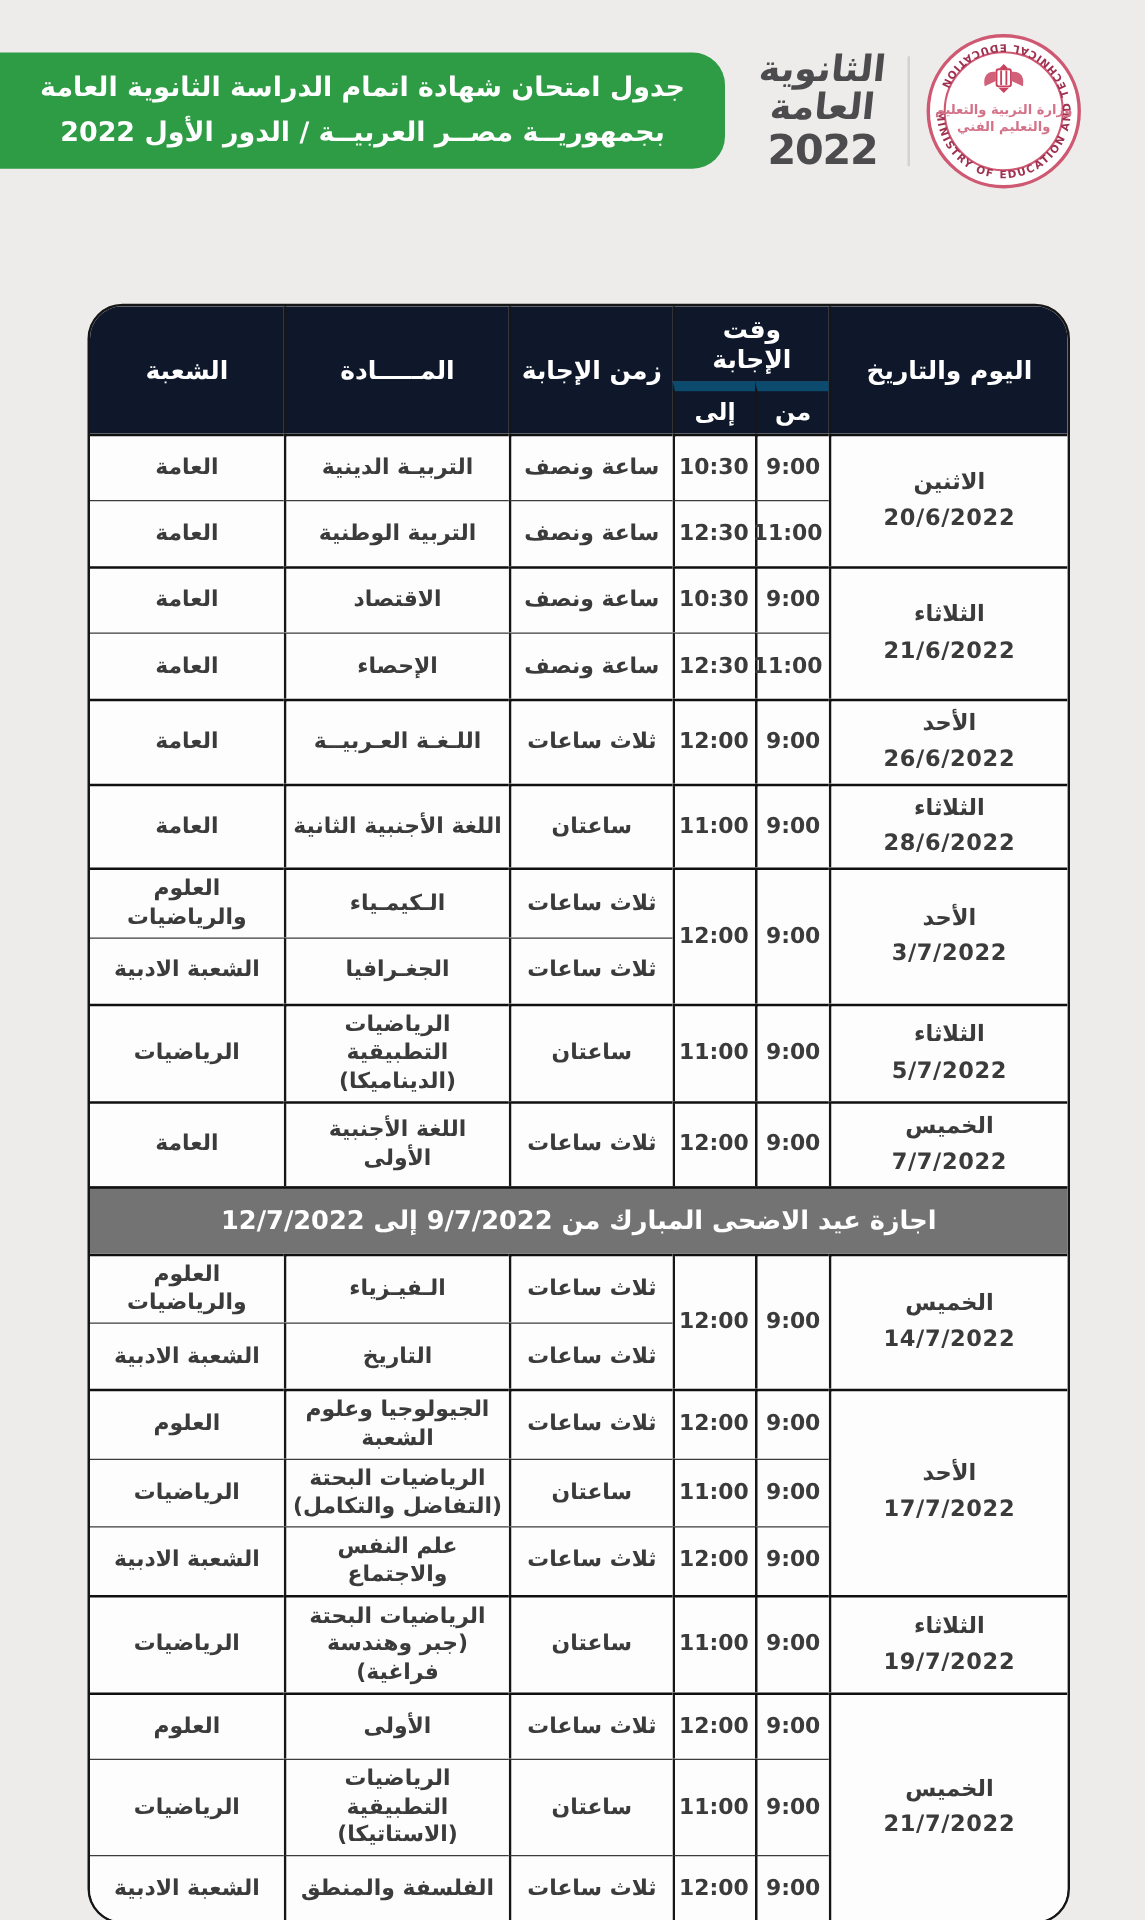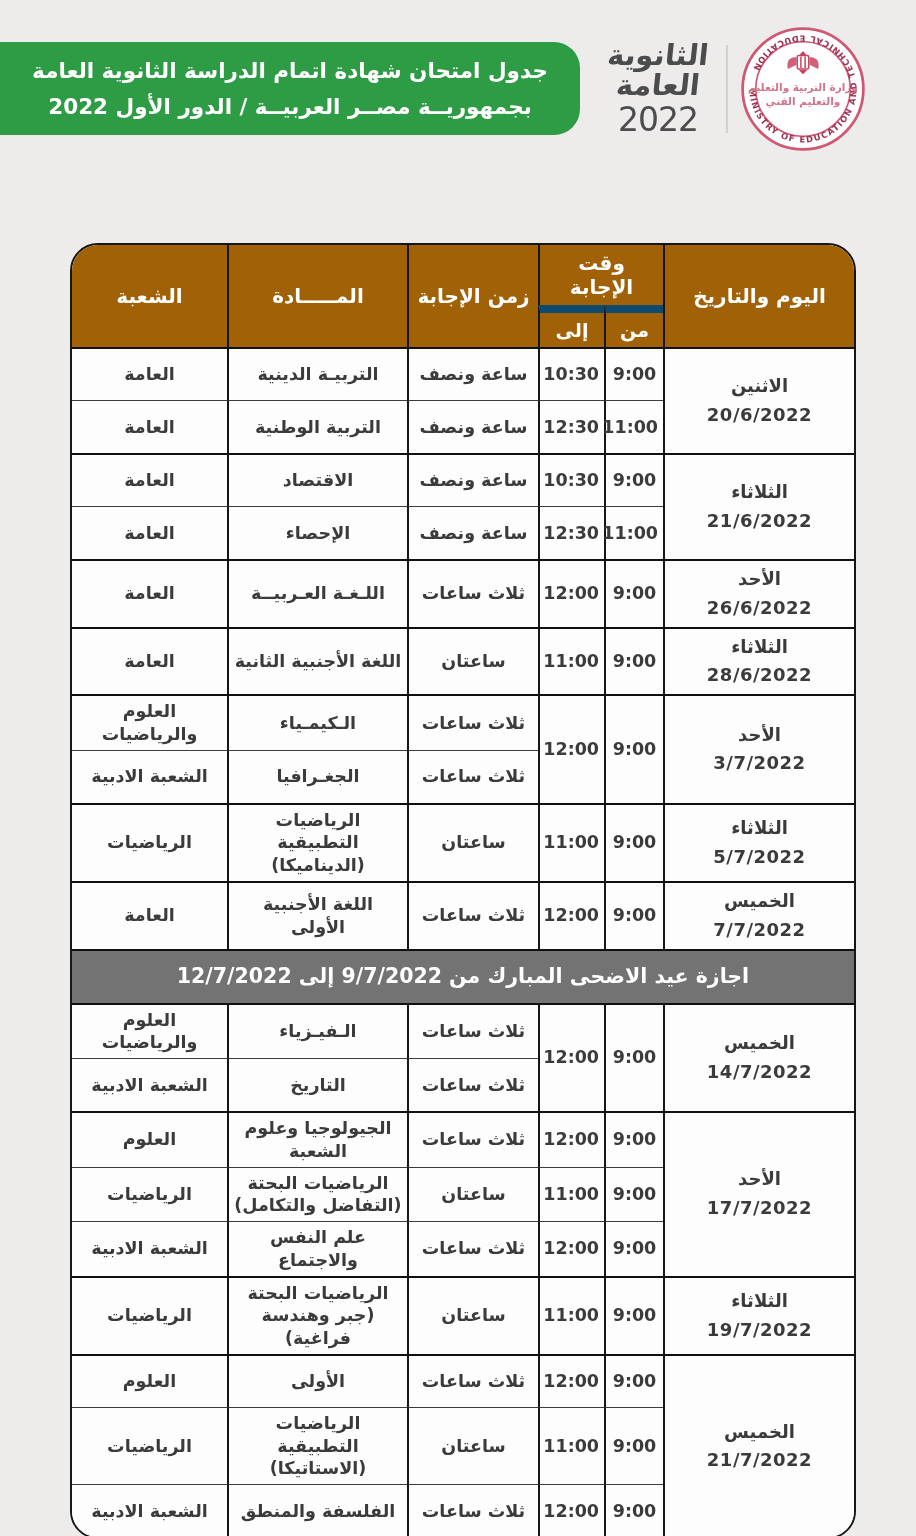--- a/index.html
+++ b/index.html
@@ -20,40 +20,40 @@
     border-radius:0 26px 26px 0;
     color:#fff; font-weight:bold;
     direction:rtl; text-align:center;
     display:flex; flex-direction:column; justify-content:center;
     padding:10px 26px; gap:7px;
     font-size:21.5px; line-height:1.35;
   }
   .brand-area { margin-left:auto; margin-right:50px; margin-top:-16px; display:flex; align-items:center; gap:12px; }
   .thanaweya { direction:rtl; text-align:center; color:#4c4c4e; width:112px; }
   .thanaweya .callig { font-size:29px; font-weight:bold; line-height:1.04; transform:skewX(-6deg); }
-  .thanaweya .year { font-size:33px; font-weight:normal; line-height:1.05; margin-top:3px; letter-spacing:-1px; }
+  .thanaweya .year { font-size:33px; font-weight:bold; line-height:1.05; margin-top:3px; letter-spacing:-1px; }
   .brand-divider { width:2px; height:88px; background:#d4d2cf; }
   .seal { width:126px; height:126px; }
 
   
   .table-wrap {
     margin:91px 60px 0 70px;
     border:2px solid #161616;
     border-radius:28px;
     overflow:hidden;
     background:#fdfdfd;
   }
   table.sched { width:100%; border-collapse:separate; border-spacing:0; direction:rtl; table-layout:fixed; }
   th, td { box-sizing:border-box; text-align:center; vertical-align:middle; }
   th, td { border-left:2px solid #161616; }
   thead tr:first-child th:last-child { border-left:none; }
   tbody td:last-child { border-left:none; }
 
   thead th {
-    background:#a16207; color:#ffffff;
+    background:#0f172a; color:#ffffff;
     font-weight:bold; font-size:20px;
     padding:6px 4px;
   }
   thead tr:first-child th { height:50px; }
   thead tr.subhead th { height:42px; border-top:8px solid #0c4a6e; font-size:19px; }
 
   tbody td {
     height:53px; padding:4px 5px;
     font-weight:bold; font-size:17.5px;
     color:#3b3b3b; background:#fdfdfd;

